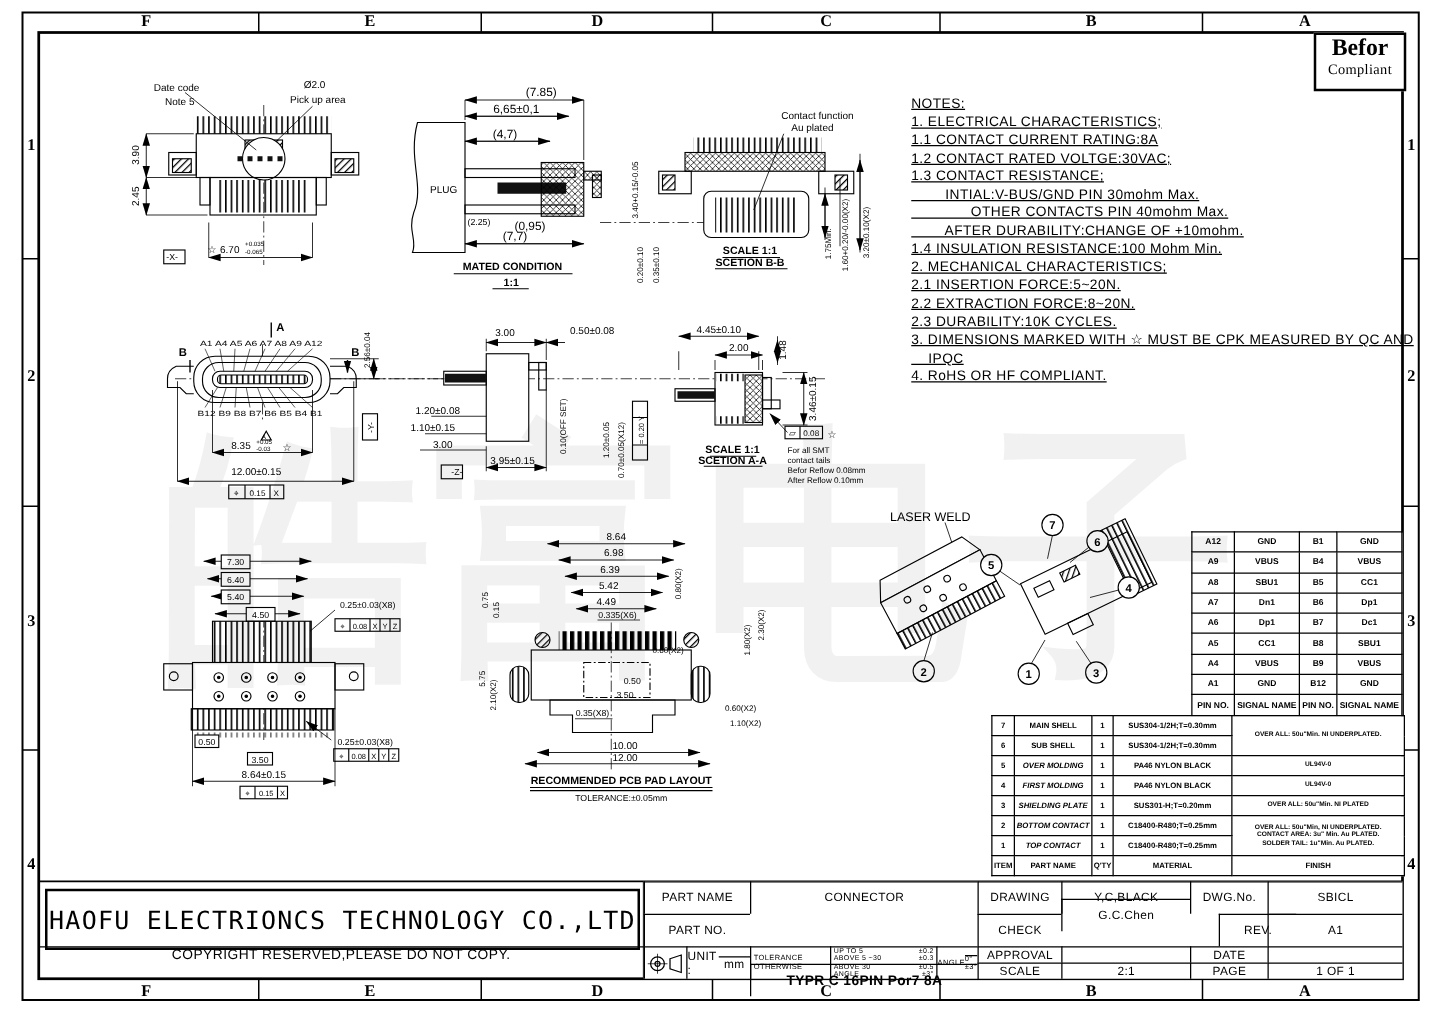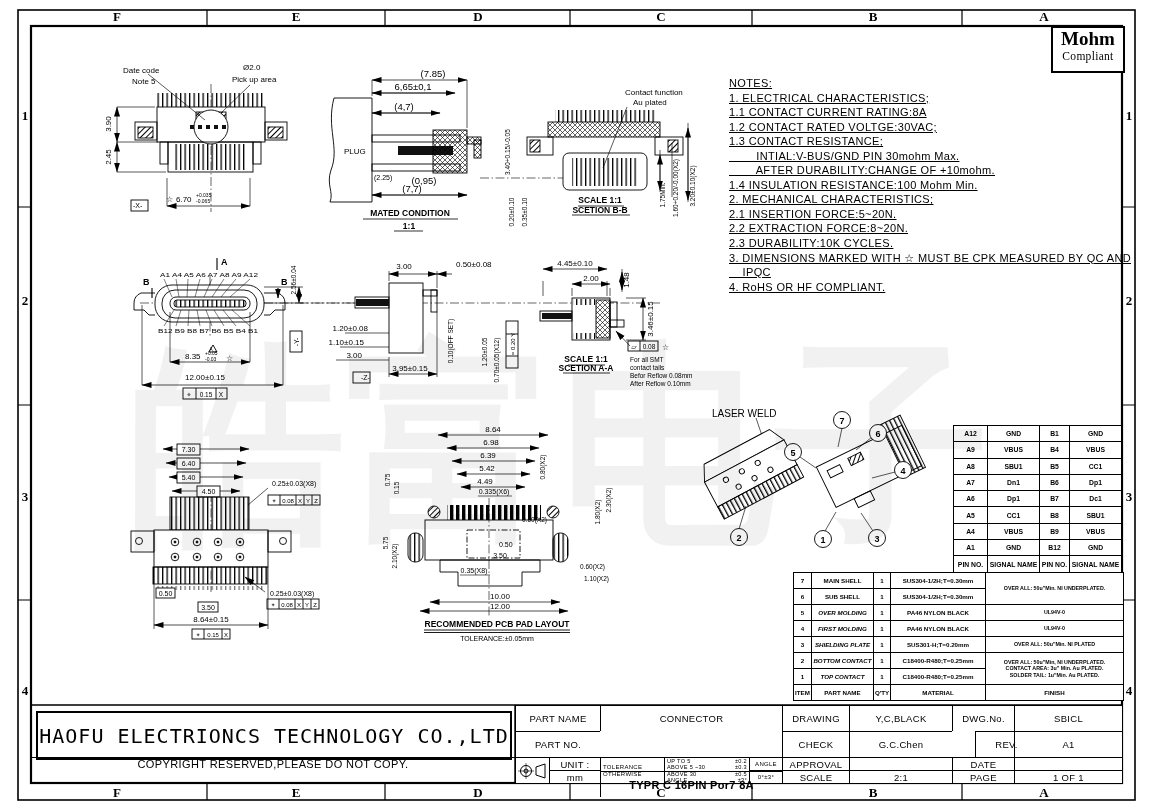--- a/index.html
+++ b/index.html
@@ -37,21 +37,21 @@
   .bom-table td.fin{font:bold 5.3px "Liberation Sans",sans-serif;white-space:pre-line;line-height:6.2px;}
   
   .tb{position:absolute;left:515px;top:705px;width:607px;height:78px;background:#fff;}
   .tb .cell{position:absolute;border-left:1.3px solid #000;border-top:1.3px solid #000;
             box-sizing:border-box;display:flex;align-items:center;justify-content:center;
             font:9.5px "Liberation Sans",sans-serif;letter-spacing:.3px;overflow:hidden;}
   .tb .big{font:bold 11px "Liberation Sans",sans-serif;margin-top:40px;}
   .tb .tol{flex-direction:column;align-items:stretch;justify-content:center;
            font:5.6px "Liberation Sans",sans-serif;line-height:6.3px;padding:0 2px;}
   .tb .tolrow{display:flex;justify-content:space-between;}
-  .tb .two{flex-direction:column;padding:0;}
+  .tb .two{padding:0;}
   .tb .two .half{width:100%;flex:1;display:flex;align-items:center;justify-content:center;}
   .tb .two .half+ .half{border-top:1px solid #000;}
   
   .company-box{position:absolute;left:36px;top:711px;width:472px;height:45px;border:2px solid #000;
                display:flex;align-items:center;justify-content:center;
                font:20px "DejaVu Sans Mono",monospace;letter-spacing:1px;white-space:nowrap;}
   .copyright{position:absolute;left:31px;top:757px;width:484px;height:26px;border-top:1.3px solid #000;
              display:flex;justify-content:center;
              font:11px "Liberation Sans",sans-serif;letter-spacing:.4px;}
   .watermark{position:absolute;left:130px;top:300px;width:880px;height:290px;
@@ -470,32 +470,33 @@
   <div class="zl" style="left:15px;top:489px">3</div>
   <div class="zl" style="left:15px;top:683px">4</div>
   <div class="zl" style="left:1119px;top:108px">1</div>
   <div class="zl" style="left:1119px;top:293px">2</div>
   <div class="zl" style="left:1119px;top:489px">3</div>
   <div class="zl" style="left:1119px;top:683px">4</div>
 </div>
 
 
 <div class="rohs">
-  <div class="l1">Mohm</div>
+  <div class="l1">Befor</div>
   <div class="l2">Compliant</div>
 </div>
 
 
 <div class="notes">
   <div>NOTES:</div>
   <div>1. ELECTRICAL CHARACTERISTICS;</div>
   <div>1.1 CONTACT CURRENT RATING:8A</div>
   <div>1.2 CONTACT RATED VOLTGE:30VAC;</div>
   <div>1.3 CONTACT RESISTANCE;</div>
   <div>        INTIAL:V-BUS/GND PIN 30mohm Max.</div>
+  <div>              OTHER CONTACTS PIN 40mohm Max.</div>
   <div>        AFTER DURABILITY:CHANGE OF +10mohm.</div>
   <div>1.4 INSULATION RESISTANCE:100 Mohm Min.</div>
   <div>2. MECHANICAL CHARACTERISTICS;</div>
   <div>2.1 INSERTION FORCE:5~20N.</div>
   <div>2.2 EXTRACTION FORCE:8~20N.</div>
   <div>2.3 DURABILITY:10K CYCLES.</div>
   <div>3. DIMENSIONS MARKED WITH ☆ MUST BE CPK MEASURED BY QC AND</div>
   <div>    IPQC</div>
   <div>4. RoHS OR HF COMPLIANT.</div>
 </div>
@@ -640,21 +641,21 @@
   <div class="cell" style="left:0;top:0;width:85px;height:26px">PART NAME</div>
   <div class="cell" style="left:85px;top:0;width:182px;height:26px">CONNECTOR</div>
   <div class="cell" style="left:267px;top:0;width:67px;height:26px">DRAWING</div>
   <div class="cell" style="left:334px;top:0;width:103px;height:26px">Y,C,BLACK</div>
   <div class="cell" style="left:437px;top:0;width:62px;height:26px">DWG.No.</div>
   <div class="cell" style="left:499px;top:0;width:108px;height:26px">SBICL</div>
 
   <div class="cell" style="left:0;top:26px;width:85px;height:26px">PART NO.</div>
   <div class="cell big" style="left:85px;top:26px;width:182px;height:26px">TYPR C 16PIN Por7 8A</div>
   <div class="cell" style="left:267px;top:26px;width:67px;height:26px">CHECK</div>
-  <div class="cell" style="left:334px;top:26px;width:103px;height:26px">G.C.Chen</div>
+  <div class="cell" style="left:334px;top:14px;width:103px;height:26px">G.C.Chen</div>
   <div class="cell" style="left:460px;top:26px;width:62px;height:26px">REV.</div>
   <div class="cell" style="left:499px;top:26px;width:108px;height:26px">A1</div>
 
   <div class="cell" style="left:0;top:52px;width:34px;height:26px">
     <svg width="30" height="20" viewBox="0 0 30 20">
       <circle cx="8" cy="10" r="5.5" fill="none" stroke="#000"></circle>
           <circle cx="8" cy="10" r="2" fill="none" stroke="#000"></circle>
       <path d="M0,10 H16 M8,2 V18" stroke="#000" stroke-width="0.6"></path>
       <path d="M18,6 L27,3 V17 L18,14 Z" fill="none" stroke="#000"></path>
     </svg>

